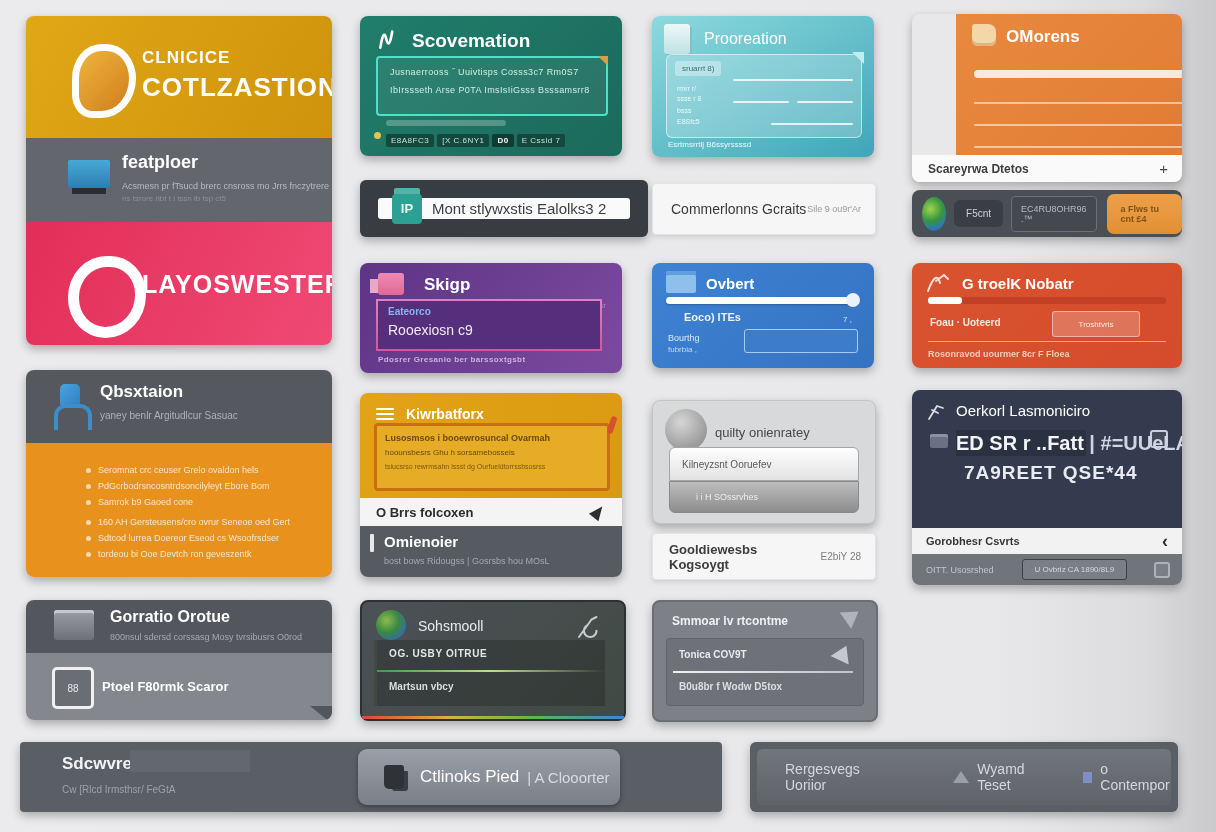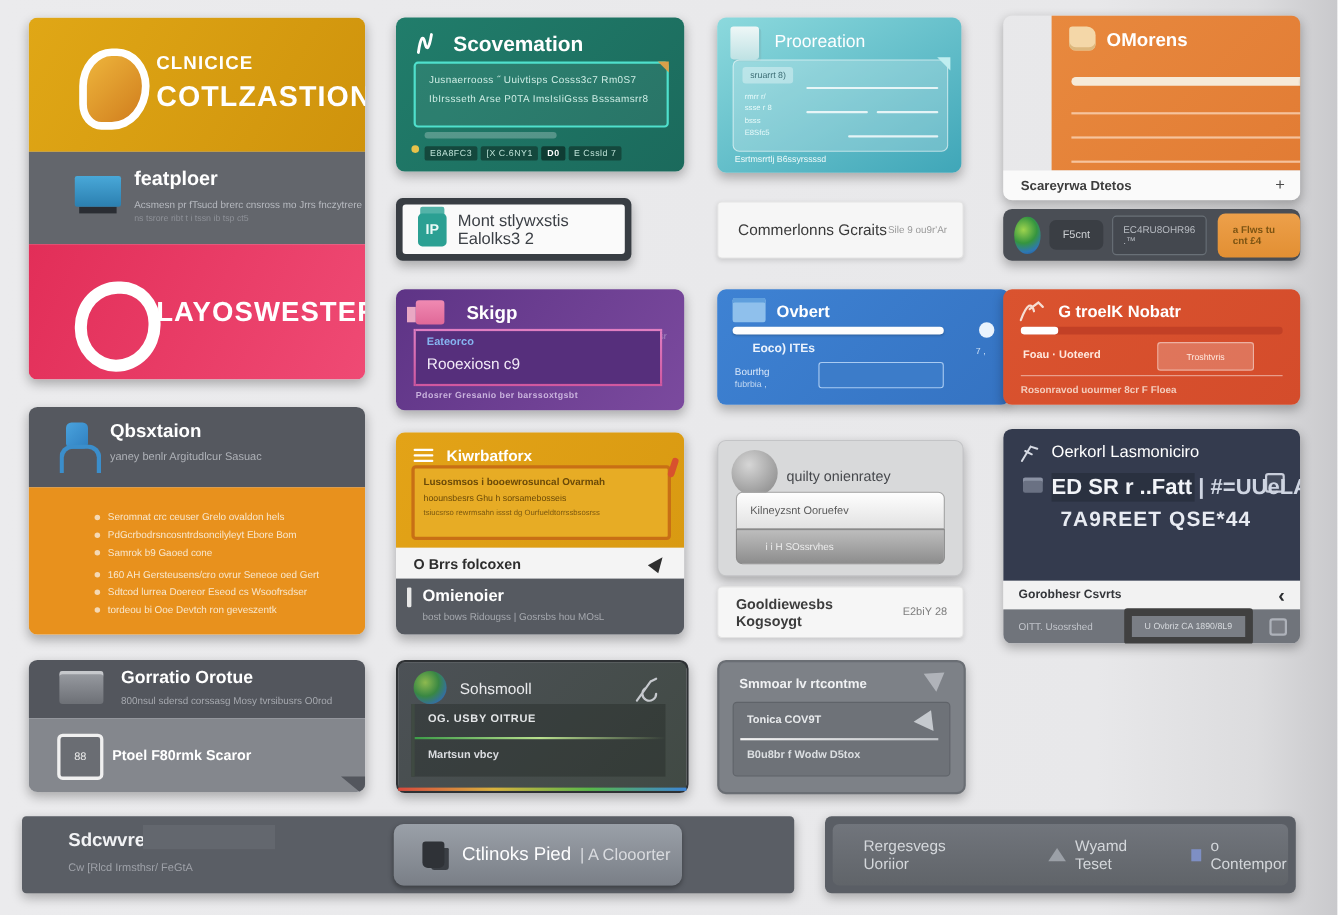--- a/index.html
+++ b/index.html
@@ -17,21 +17,21 @@
   .c1-gray{left:0;top:122px;width:100%;height:84px;background:#63666c;}
   .c1-mon{left:42px;top:22px;width:42px;height:28px;background:linear-gradient(180deg,#49a8d8,#2b7fb0);border-radius:2px;box-shadow:0 10px 0 -4px #2a2d33;}
   .c1-pink{left:0;top:206px;width:100%;height:123px;background:linear-gradient(115deg,#e22e58,#ef4a74);}
   .c1-ring{left:42px;top:34px;width:56px;height:60px;border:11px solid #fff;border-radius:50% 46% 52% 48%;}
   
   .c2{left:360px;top:16px;width:262px;height:140px;background:linear-gradient(135deg,#217d6b,#1b6a5c);}
   .c2-box{left:16px;top:40px;width:228px;height:56px;border:2px solid #4fe0cc;border-radius:4px;background:rgba(255,255,255,.06);}
   .c2-prog{left:26px;top:104px;width:120px;height:6px;background:rgba(255,255,255,.25);border-radius:3px;}
   .badge{display:inline-block;background:#14483d;color:#bfe3d8;font-size:8px;padding:2px 5px;margin-right:3px;border-radius:2px;letter-spacing:.5px;}
   
-  .c2b{left:360px;top:180px;width:214px;height:57px;background:#383d43;border-radius:6px;padding:6px;box-sizing:border-box;}
+  .c2b{left:360px;top:180px;width:288px;height:57px;background:#383d43;border-radius:6px;padding:18px;box-sizing:border-box;}
   .c2b-in{width:100%;height:100%;background:#fafafa;border-radius:3px;display:flex;align-items:center;}
   .ip-chip{width:30px;height:30px;background:#2ba093;color:#eafaf7;font-weight:bold;font-size:13px;border-radius:4px;
     display:flex;align-items:center;justify-content:center;margin:0 10px 0 14px;box-shadow:0 -8px 0 -2px #53b3a8;}
   
   .c3{left:652px;top:16px;width:222px;height:141px;background:linear-gradient(150deg,#8cd9dd,#3fa6b8);}
   .c3-pan{left:14px;top:38px;width:194px;height:82px;background:rgba(255,255,255,.22);border:1px solid rgba(255,255,255,.55);border-radius:6px;}
   .c3-line{position:absolute;height:2px;background:rgba(255,255,255,.8);border-radius:1px;}
   .wbar{background:#f6f6f6;border:1px solid #e3e3e3;border-radius:4px;box-shadow:0 2px 5px rgba(0,0,0,.12);display:flex;align-items:center;}
   
   .c4{left:912px;top:14px;width:270px;height:168px;overflow:hidden;}
@@ -44,21 +44,21 @@
   .c4b{left:912px;top:190px;width:270px;height:47px;background:#4a4e55;border-radius:8px;display:flex;align-items:center;}
   .globe{width:34px;height:34px;border-radius:50%;background:radial-gradient(circle at 35% 35%,#9ed44e,#35953f 45%,#2e77b5 75%,#1c4f86);margin:0 8px 0 10px;}
   .pill-dark{background:#3a3e44;color:#cdd0d4;font-size:10px;padding:8px 12px;border-radius:6px;}
   .pill-line{background:#44484f;border:1px solid #697077;color:#b6bac0;font-size:9px;padding:7px 9px;border-radius:4px;margin-left:8px;}
   .btn-or{background:linear-gradient(180deg,#eda04a,#e28f33);color:#7c5413;font-size:9px;font-weight:bold;padding:10px 14px;border-radius:7px;margin-left:10px;}
   
   .c5{left:360px;top:263px;width:262px;height:110px;background:linear-gradient(125deg,#5e3486,#7b4a9e);}
   .c5-box{left:16px;top:36px;width:222px;height:48px;background:#562f7c;border:2px solid;border-image:linear-gradient(180deg,#e07ec2,#d0589f) 1;border-radius:4px;}
   .c5-cols{left:18px;top:10px;width:26px;height:22px;background:linear-gradient(180deg,#f08ab2,#e06898);border-radius:3px;box-shadow:-12px 2px 0 -4px #e9a8c4;}
   
-  .c6{left:652px;top:263px;width:222px;height:105px;background:linear-gradient(135deg,#3e82d3,#3573c2);padding-left:44px;}
+  .c6{left:652px;top:263px;width:222px;height:105px;background:linear-gradient(135deg,#3e82d3,#3573c2);}
   .c6-strip{left:14px;top:34px;width:192px;height:7px;background:#fdfdfd;border-radius:4px;box-shadow:0 1px 2px rgba(0,0,0,.25);}
   .c6-inp{left:92px;top:66px;width:112px;height:22px;background:#3c7cc9;border:1px solid #a9cbf2;border-radius:3px;}
   .c6-folder{left:14px;top:8px;width:30px;height:22px;background:#8fc0ec;border-radius:2px;box-shadow:inset 0 4px 0 #5f9fdd;}
   
   .c7{left:912px;top:263px;width:270px;height:105px;background:linear-gradient(130deg,#da532f,#d44c2b);}
   .c7-track{left:16px;top:34px;width:238px;height:7px;background:#c24026;border-radius:3px;}
   .c7-seg{left:16px;top:34px;width:34px;height:7px;background:#fff;border-radius:3px;}
   .c7-btn{left:140px;top:48px;width:86px;height:24px;background:rgba(255,255,255,.22);border:1px solid rgba(255,255,255,.45);border-radius:3px;
     color:#ffe9e0;font-size:8px;display:flex;align-items:center;justify-content:center;}
   .c7-hr{left:16px;top:78px;width:238px;height:1px;background:rgba(255,255,255,.5);}
@@ -84,21 +84,21 @@
   .c10-b1{left:16px;top:46px;width:190px;height:34px;background:linear-gradient(180deg,#fefefe,#e2e2e2);border:1px solid #a6a6a6;border-radius:6px 6px 0 0;
     color:#5a5a5a;font-size:10px;display:flex;align-items:center;padding-left:12px;box-sizing:border-box;}
   .c10-b2{left:16px;top:80px;width:190px;height:32px;background:linear-gradient(180deg,#bdbdbd,#8d8d8d);border:1px solid #8a8a8a;border-radius:0 0 6px 6px;
     color:#ededed;font-size:9px;display:flex;align-items:center;padding-left:26px;box-sizing:border-box;}
   
   .c11{left:912px;top:390px;width:270px;height:195px;overflow:hidden;}
   .c11-top{left:0;top:0;width:100%;height:138px;background:#343b4e;}
   .sqico{border:2px solid #c9cedb;border-radius:3px;background:rgba(255,255,255,.08);}
   .c11-wb{left:0;top:138px;width:100%;height:26px;background:#f2f2f2;display:flex;align-items:center;}
   .c11-ft{left:0;top:164px;width:100%;height:31px;background:#70747b;display:flex;align-items:center;}
-  .c11-pill{border:7px solid #404040;background:#7a7e85;color:#d6d9dd;font-size:8px;padding:5px 12px;border-radius:3px;}
+  .c11-pill{border:1px solid #404040;background:#7a7e85;color:#d6d9dd;font-size:8px;padding:5px 12px;border-radius:3px;}
   
   .c12{left:26px;top:600px;width:306px;height:120px;overflow:hidden;}
   .c12-hd{left:0;top:0;width:100%;height:53px;background:#53565d;}
   .c12-pan{left:0;top:53px;width:100%;height:67px;background:#84878d;}
   .c12-notch{right:0;top:53px;width:0;height:0;border-top:18px solid #53565d;border-left:22px solid transparent;position:absolute;}
   .chip88{left:26px;top:14px;width:36px;height:36px;border:3px solid #f0f0f0;border-radius:5px;background:#6a6d73;
     color:#e8e8e8;font-size:10px;display:flex;align-items:center;justify-content:center;}
   .c13{left:360px;top:600px;width:262px;height:117px;background:linear-gradient(135deg,#4c5156,#414a44);border:2px solid #2e3134;}
   .c13-pan{left:12px;top:38px;width:228px;height:66px;background:rgba(30,34,32,.35);border-left:3px solid #3f4a42;}
   .uline-g{position:absolute;left:0;bottom:0;width:100%;height:2px;background:linear-gradient(90deg,#3d9c48,#b9e08e,rgba(255,255,255,0));}

